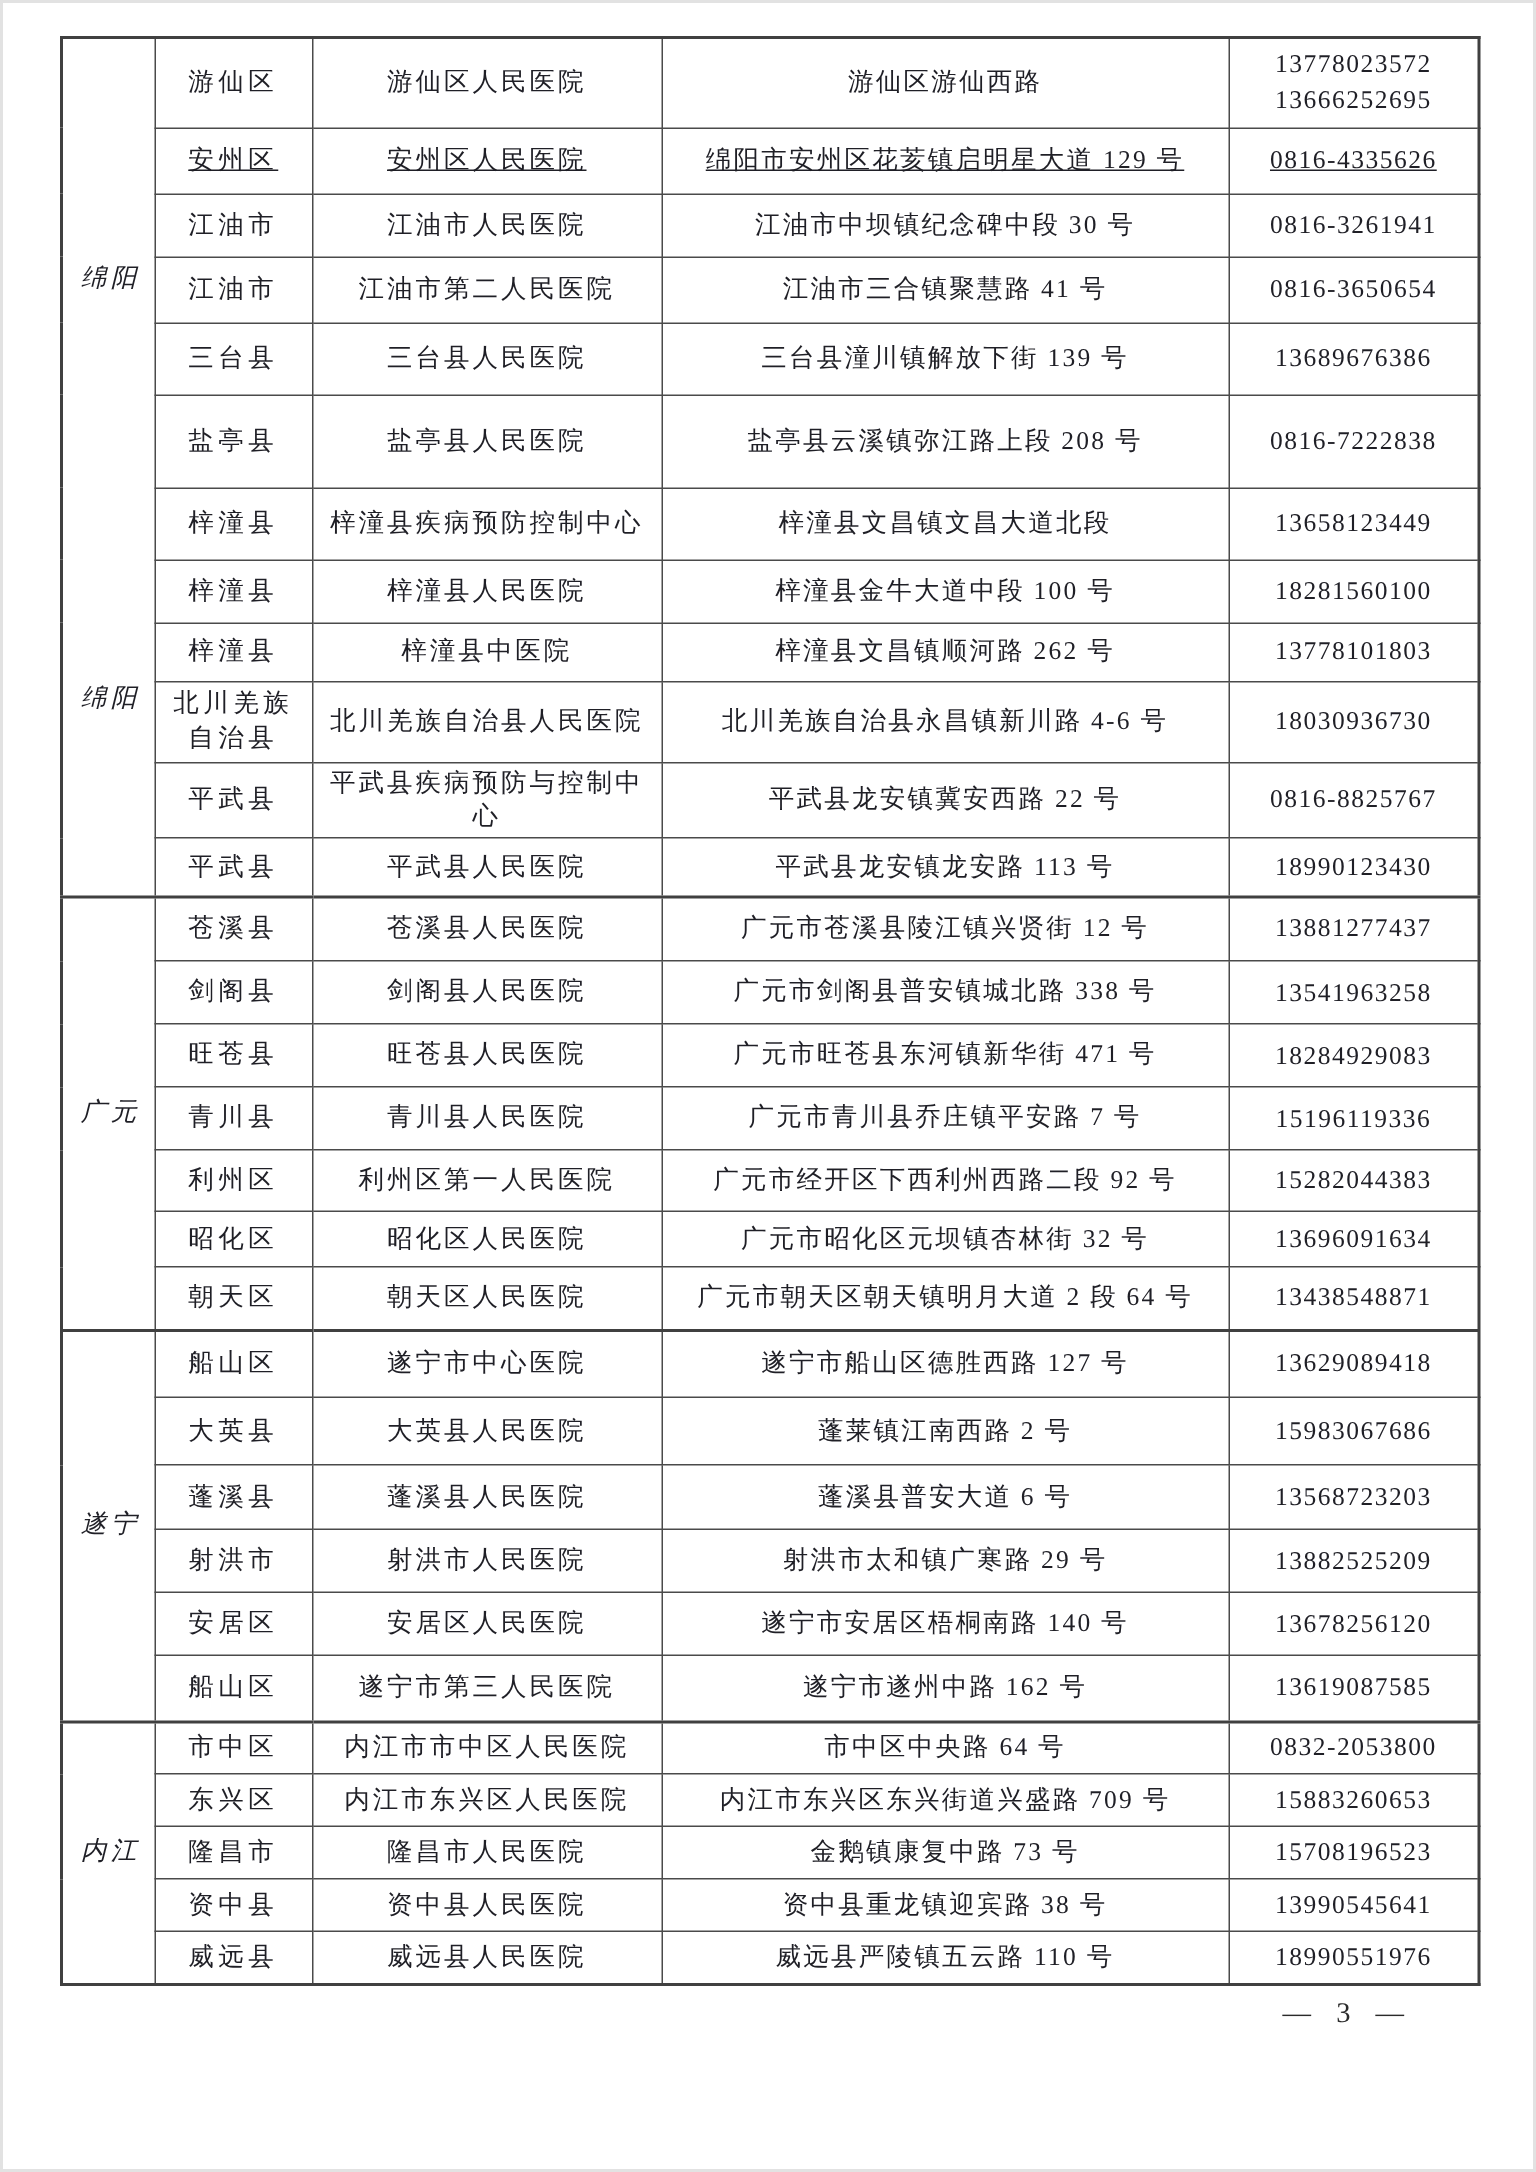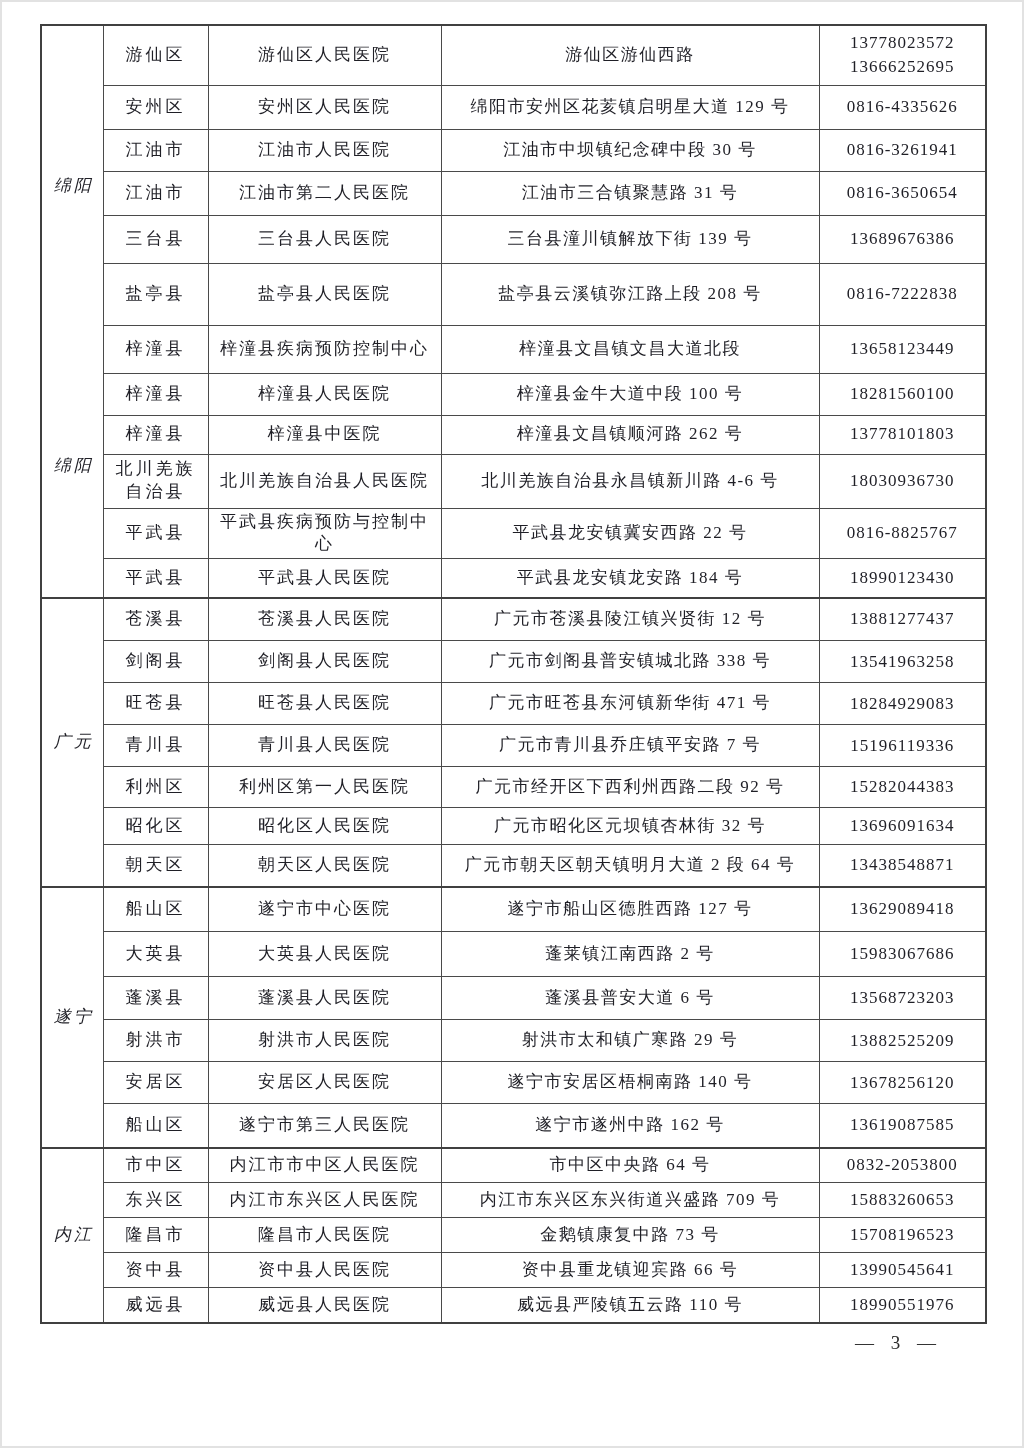--- a/index.html
+++ b/index.html
@@ -97,40 +97,40 @@
             <span class="city-label" style="top: 77%;">绵阳</span>
           </td>
           <td class="district-cell">游仙区</td>
           <td class="facility-cell">游仙区人民医院</td>
           <td class="address-cell">游仙区游仙西路</td>
           <td class="phone-cell">
             <div class="phone-line">13778023572</div>
             <div class="phone-line">13666252695</div>
           </td>
         </tr>
-        <tr style="height: 44px;">
+        <tr style="height: 44px; text-decoration: underline;">
           <td class="district-cell">安州区</td>
           <td class="facility-cell">安州区人民医院</td>
           <td class="address-cell">绵阳市安州区花荄镇启明星大道 129 号</td>
           <td class="phone-cell">
             <div class="phone-line">0816-4335626</div>
           </td>
         </tr>
         <tr style="height: 42px;">
           <td class="district-cell">江油市</td>
           <td class="facility-cell">江油市人民医院</td>
           <td class="address-cell">江油市中坝镇纪念碑中段 30 号</td>
           <td class="phone-cell">
             <div class="phone-line">0816-3261941</div>
           </td>
         </tr>
         <tr style="height: 44px;">
           <td class="district-cell">江油市</td>
           <td class="facility-cell">江油市第二人民医院</td>
-          <td class="address-cell">江油市三合镇聚慧路 31 号</td>
+          <td class="address-cell">江油市三合镇聚慧路 41 号</td>
           <td class="phone-cell">
             <div class="phone-line">0816-3650654</div>
           </td>
         </tr>
         <tr style="height: 48px;">
           <td class="district-cell">三台县</td>
           <td class="facility-cell">三台县人民医院</td>
           <td class="address-cell">三台县潼川镇解放下街 139 号</td>
           <td class="phone-cell">
             <div class="phone-line">13689676386</div>
@@ -180,21 +180,21 @@
           <td class="district-cell">平武县</td>
           <td class="facility-cell">平武县疾病预防与控制中心</td>
           <td class="address-cell">平武县龙安镇冀安西路 22 号</td>
           <td class="phone-cell">
             <div class="phone-line">0816-8825767</div>
           </td>
         </tr>
         <tr style="height: 39px;">
           <td class="district-cell">平武县</td>
           <td class="facility-cell">平武县人民医院</td>
-          <td class="address-cell">平武县龙安镇龙安路 184 号</td>
+          <td class="address-cell">平武县龙安镇龙安路 113 号</td>
           <td class="phone-cell">
             <div class="phone-line">18990123430</div>
           </td>
         </tr>
         <tr class="section-start" style="height: 43px;">
           <td class="city-cell" rowspan="7">
             <span class="city-label" style="top: 50%;">广元</span>
           </td>
           <td class="district-cell">苍溪县</td>
           <td class="facility-cell">苍溪县人民医院</td>
@@ -325,21 +325,21 @@
           <td class="district-cell">隆昌市</td>
           <td class="facility-cell">隆昌市人民医院</td>
           <td class="address-cell">金鹅镇康复中路 73 号</td>
           <td class="phone-cell">
             <div class="phone-line">15708196523</div>
           </td>
         </tr>
         <tr style="height: 35px;">
           <td class="district-cell">资中县</td>
           <td class="facility-cell">资中县人民医院</td>
-          <td class="address-cell">资中县重龙镇迎宾路 66 号</td>
+          <td class="address-cell">资中县重龙镇迎宾路 38 号</td>
           <td class="phone-cell">
             <div class="phone-line">13990545641</div>
           </td>
         </tr>
         <tr style="height: 35px;">
           <td class="district-cell">威远县</td>
           <td class="facility-cell">威远县人民医院</td>
           <td class="address-cell">威远县严陵镇五云路 110 号</td>
           <td class="phone-cell">
             <div class="phone-line">18990551976</div>

